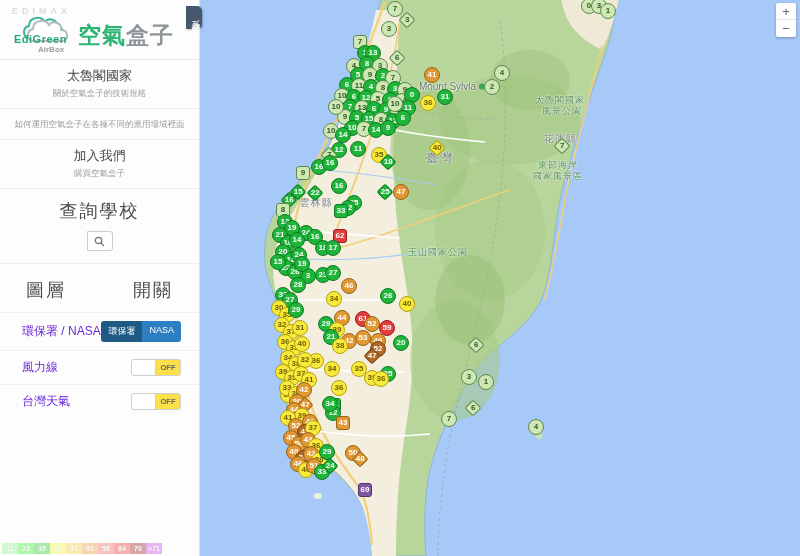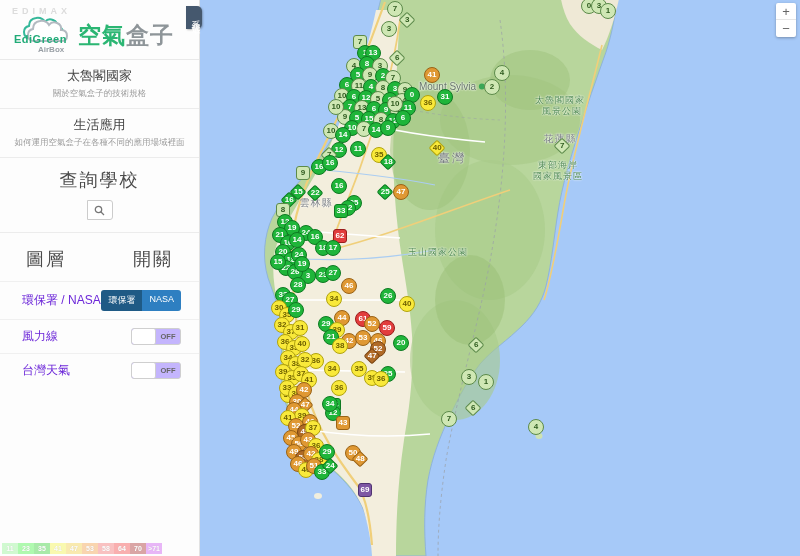--- a/index.html
+++ b/index.html
@@ -27,21 +27,21 @@
   .search-row input::placeholder { color:#aaa; }
   .search-btn { width:26px; height:20px; border:1px solid #ccc; border-radius:0 3px 3px 0; background:#fff; display:flex; align-items:center; justify-content:center; cursor:pointer; }
   .layers { padding:8px 0; }
   .layers-head { display:flex; justify-content:space-between; padding:6px 26px 10px; }
   .layers-head span { font-size:18px; color:#4a4a4a; letter-spacing:2px; }
   .layer-row { display:flex; justify-content:space-between; align-items:center; padding:8px 18px 8px 22px; border-top:1px solid #f0f0f0; }
   .layer-row .lbl { font-size:12px; color:#6d28d9; }
   .btn-group { display:flex; border-radius:3px; overflow:hidden; }
   .btn-epa { background:#1f5a85; color:#fff; font-size:9px; padding:4px 7px; cursor:pointer; }
   .btn-nasa { background:#2e7fc1; color:#fff; font-size:9px; padding:4px 7px; cursor:pointer; }
-  .toggle { display:flex; width:50px; height:17px; border:1px solid #cfcfcf; border-radius:3px; overflow:hidden; cursor:pointer; background:#c4b5fd;margin-left:24px; }
+  .toggle { display:flex; width:50px; height:17px; border:1px solid #cfcfcf; border-radius:3px; overflow:hidden; cursor:pointer; background:#fde047;margin-left:24px; }
   .toggle .knob { width:24px; background:#fff; border-right:1px solid #cfcfcf; border-radius:2px; }
   .toggle .state { flex:1; display:flex; align-items:center; justify-content:center; font-size:7.5px; font-weight:bold; color:#666; }
 
   
   .systab { position:absolute; left:186px; top:6px; width:16px; padding:7px 0 8px; background:#45586e; color:#fff; border-radius:0 5px 5px 0; z-index:6;
             writing-mode:vertical-rl; text-orientation:upright; font-size:9px; letter-spacing:2px; text-align:center; cursor:pointer; box-shadow:1px 1px 2px rgba(0,0,0,.25); }
 
   
   .map { position:absolute; left:200px; top:0; width:600px; height:556px; background:#a6c9f8; overflow:hidden; cursor:grab; }
   .map svg.terrain { position:absolute; left:0; top:0; }
@@ -89,22 +89,25 @@
       <div class="edigreen">EdiGreen</div>
       <div class="airbox">AirBox</div>
       <div class="cjk-title"><span class="cjk-green">空氣</span><span class="cjk-gray">盒子</span></div>
     </div>
 
     <div class="menu-item">
       <div class="t">太魯閣國家</div>
       <div class="s">關於空氣盒子的技術規格</div>
     </div>
     <div class="menu-item">
-      <div class="t">生活應用</div>
       <div class="s">如何運用空氣盒子在各種不同的應用場域裡面</div>
+    </div>
+    <div class="menu-item">
+      <div class="t">加入我們</div>
+      <div class="s">購買空氣盒子</div>
     </div>
 
     <div class="search-sec">
       <div class="title">查詢學校</div>
       <div class="search-row">
         <div class="search-btn">
           <svg width="11" height="11" viewBox="0 0 11 11">
             <circle cx="4.5" cy="4.5" r="3.2" fill="none" stroke="#777" stroke-width="1.3"></circle>
             <line x1="7" y1="7" x2="10" y2="10" stroke="#777" stroke-width="1.3"></line>
           </svg>
@@ -207,21 +210,21 @@
 
       <path d="M 90,258 C 140,262 190,258 235,250" fill="none" stroke="#aacdf2" stroke-width="1.2"></path>
       <path d="M 100,168 C 150,172 200,178 235,185" fill="none" stroke="#aacdf2" stroke-width="1.2"></path>
 
       <ellipse cx="118" cy="496" rx="4" ry="3" fill="#f1eedd"></ellipse>
       <ellipse cx="339" cy="436" rx="3.5" ry="3" fill="#cde2b2"></ellipse>
     </svg>
 
     <div id="labels-layer">
         <div class="maplabel poi" style="left: 252px; top: 86px;">Mount Sylvia</div>
-        <div class="maplabel city" style="left: 252px; top: 158px;">臺灣</div>
+        <div class="maplabel city" style="left: 240px; top: 158px;">臺灣</div>
         <div class="maplabel county" style="left: 116px; top: 203px;">雲林縣</div>
         <div class="maplabel park" style="left: 238px; top: 252px;">玉山國家公園</div>
         <div class="maplabel park" style="left: 360px; top: 100px;">太魯閣國家</div>
         <div class="maplabel park" style="left: 362px; top: 111px;">風景公園</div>
         <div class="maplabel county" style="left: 360px; top: 139px;">花蓮縣</div>
         <div class="maplabel park" style="left: 358px; top: 165px;">東部海岸</div>
         <div class="maplabel park" style="left: 358px; top: 176px;">國家風景區</div>
       </div>
     <div id="markers-layer">
         <div class="mk s-c c-p" style="left: 195px; top: 9px;">

